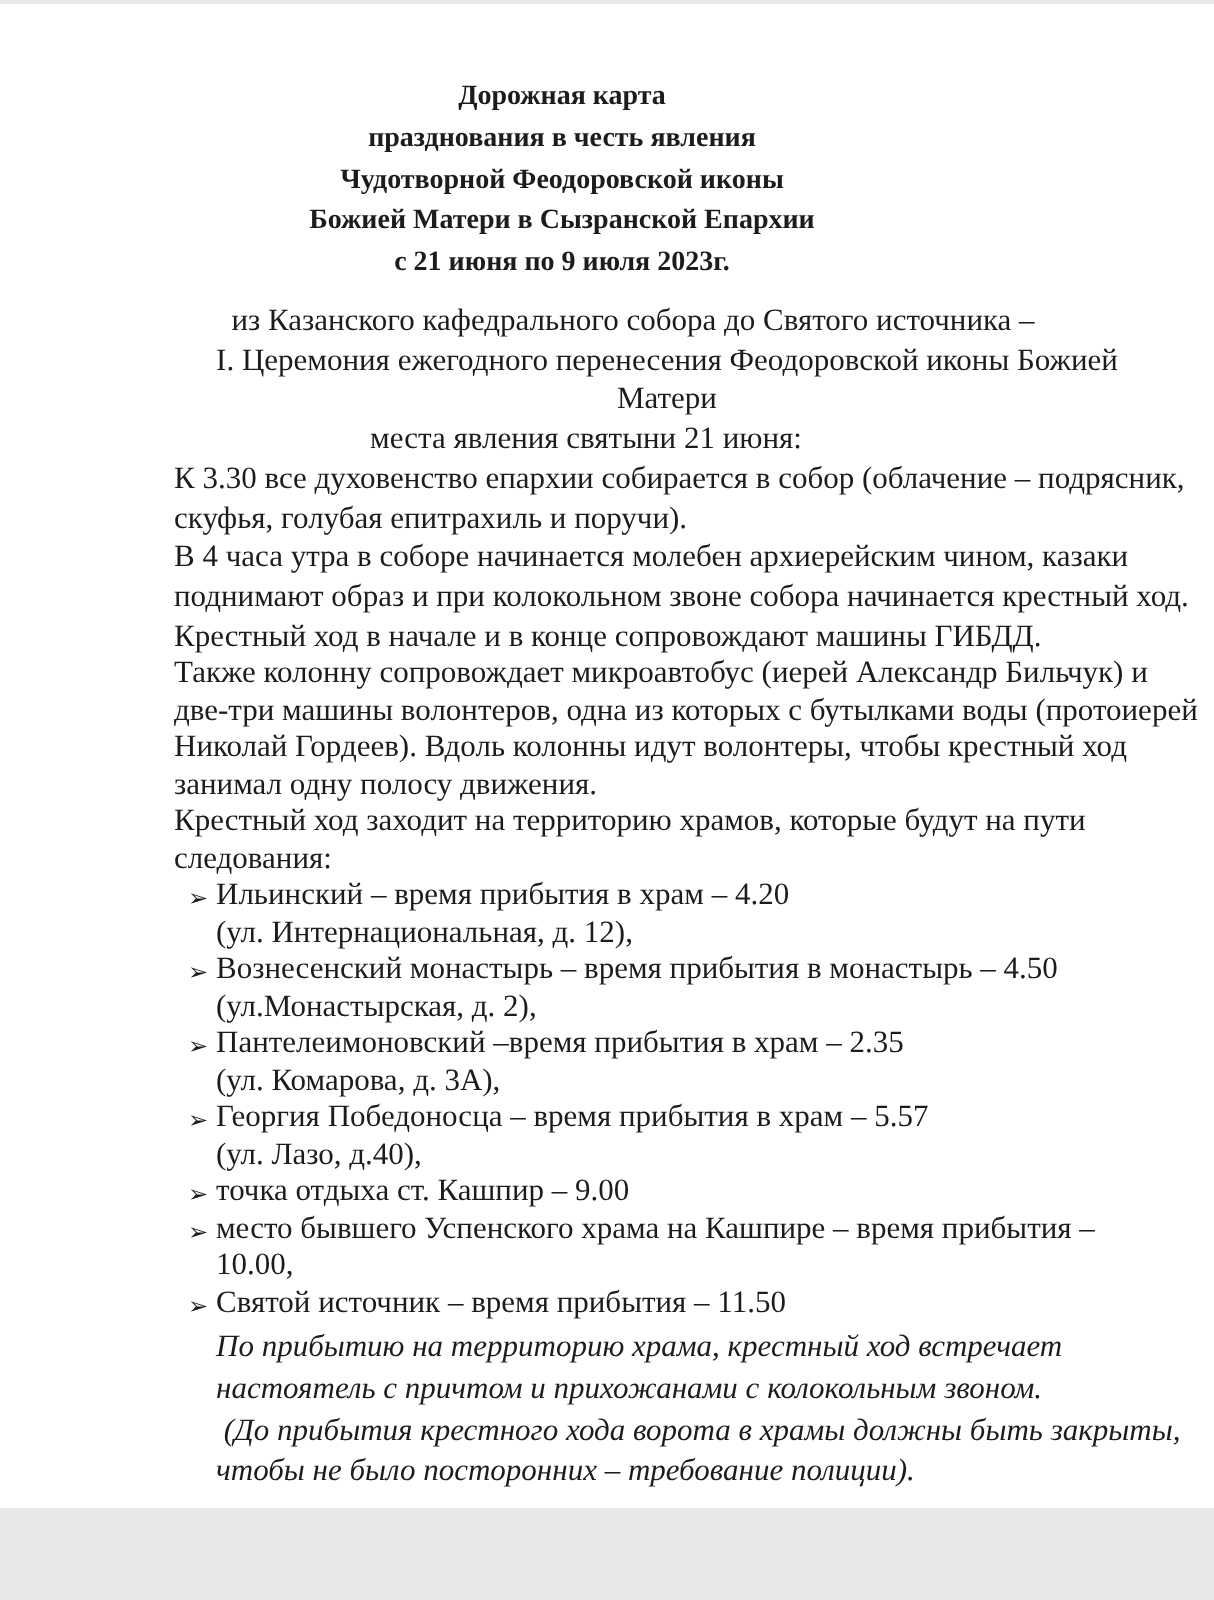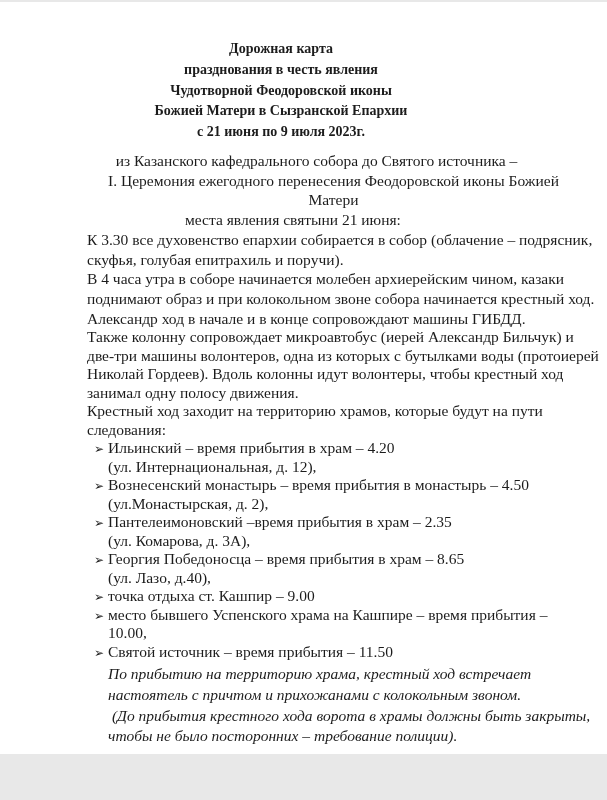--- a/index.html
+++ b/index.html
@@ -81,21 +81,21 @@
     <div class="sec-heading">
       <div class="sh-line sh-1">из Казанского кафедрального собора до Святого источника –</div>
       <div class="sh-line sh-0">I. Церемония ежегодного перенесения Феодоровской иконы Божией Матери</div>
       <div class="sh-line sh-2">места явления святыни 21 июня:</div>
     </div>
 
     <p class="para pre">К 3.30 все духовенство епархии собирается в собор (облачение – подрясник,
 скуфья, голубая епитрахиль и поручи).</p>
     <p class="para pre">В 4 часа утра в соборе начинается молебен архиерейским чином, казаки
 поднимают образ и при колокольном звоне собора начинается крестный ход.</p>
-    <p class="para pre">Александр ход в начале и в конце сопровождают машины ГИБДД.</p>
+    <p class="para pre">Крестный ход в начале и в конце сопровождают машины ГИБДД.</p>
     <p class="para tight pre">Также колонну сопровождает микроавтобус (иерей Александр Бильчук) и
 две-три машины волонтеров, одна из которых с бутылками воды (протоиерей
 Николай Гордеев). Вдоль колонны идут волонтеры, чтобы крестный ход
 занимал одну полосу движения.</p>
     <p class="para tight pre">Крестный ход заходит на территорию храмов, которые будут на пути
 следования:</p>
 
     <ul class="route-list">
       <li class="route-item">
         <span class="bullet">➢</span>
@@ -107,21 +107,21 @@
         <span class="pre">Вознесенский монастырь – время прибытия в монастырь – 4.50
 (ул.Монастырская, д. 2),</span>
       </li>
       <li class="route-item">
         <span class="bullet">➢</span>
         <span class="pre">Пантелеимоновский –время прибытия в храм – 2.35
 (ул. Комарова, д. 3А),</span>
       </li>
       <li class="route-item">
         <span class="bullet">➢</span>
-        <span class="pre">Георгия Победоносца – время прибытия в храм – 8.65
+        <span class="pre">Георгия Победоносца – время прибытия в храм – 5.57
 (ул. Лазо, д.40),</span>
       </li>
       <li class="route-item">
         <span class="bullet">➢</span>
         <span class="pre">точка отдыха ст. Кашпир – 9.00</span>
       </li>
       <li class="route-item">
         <span class="bullet">➢</span>
         <span class="pre">место бывшего Успенского храма на Кашпире – время прибытия –
 10.00,</span>

